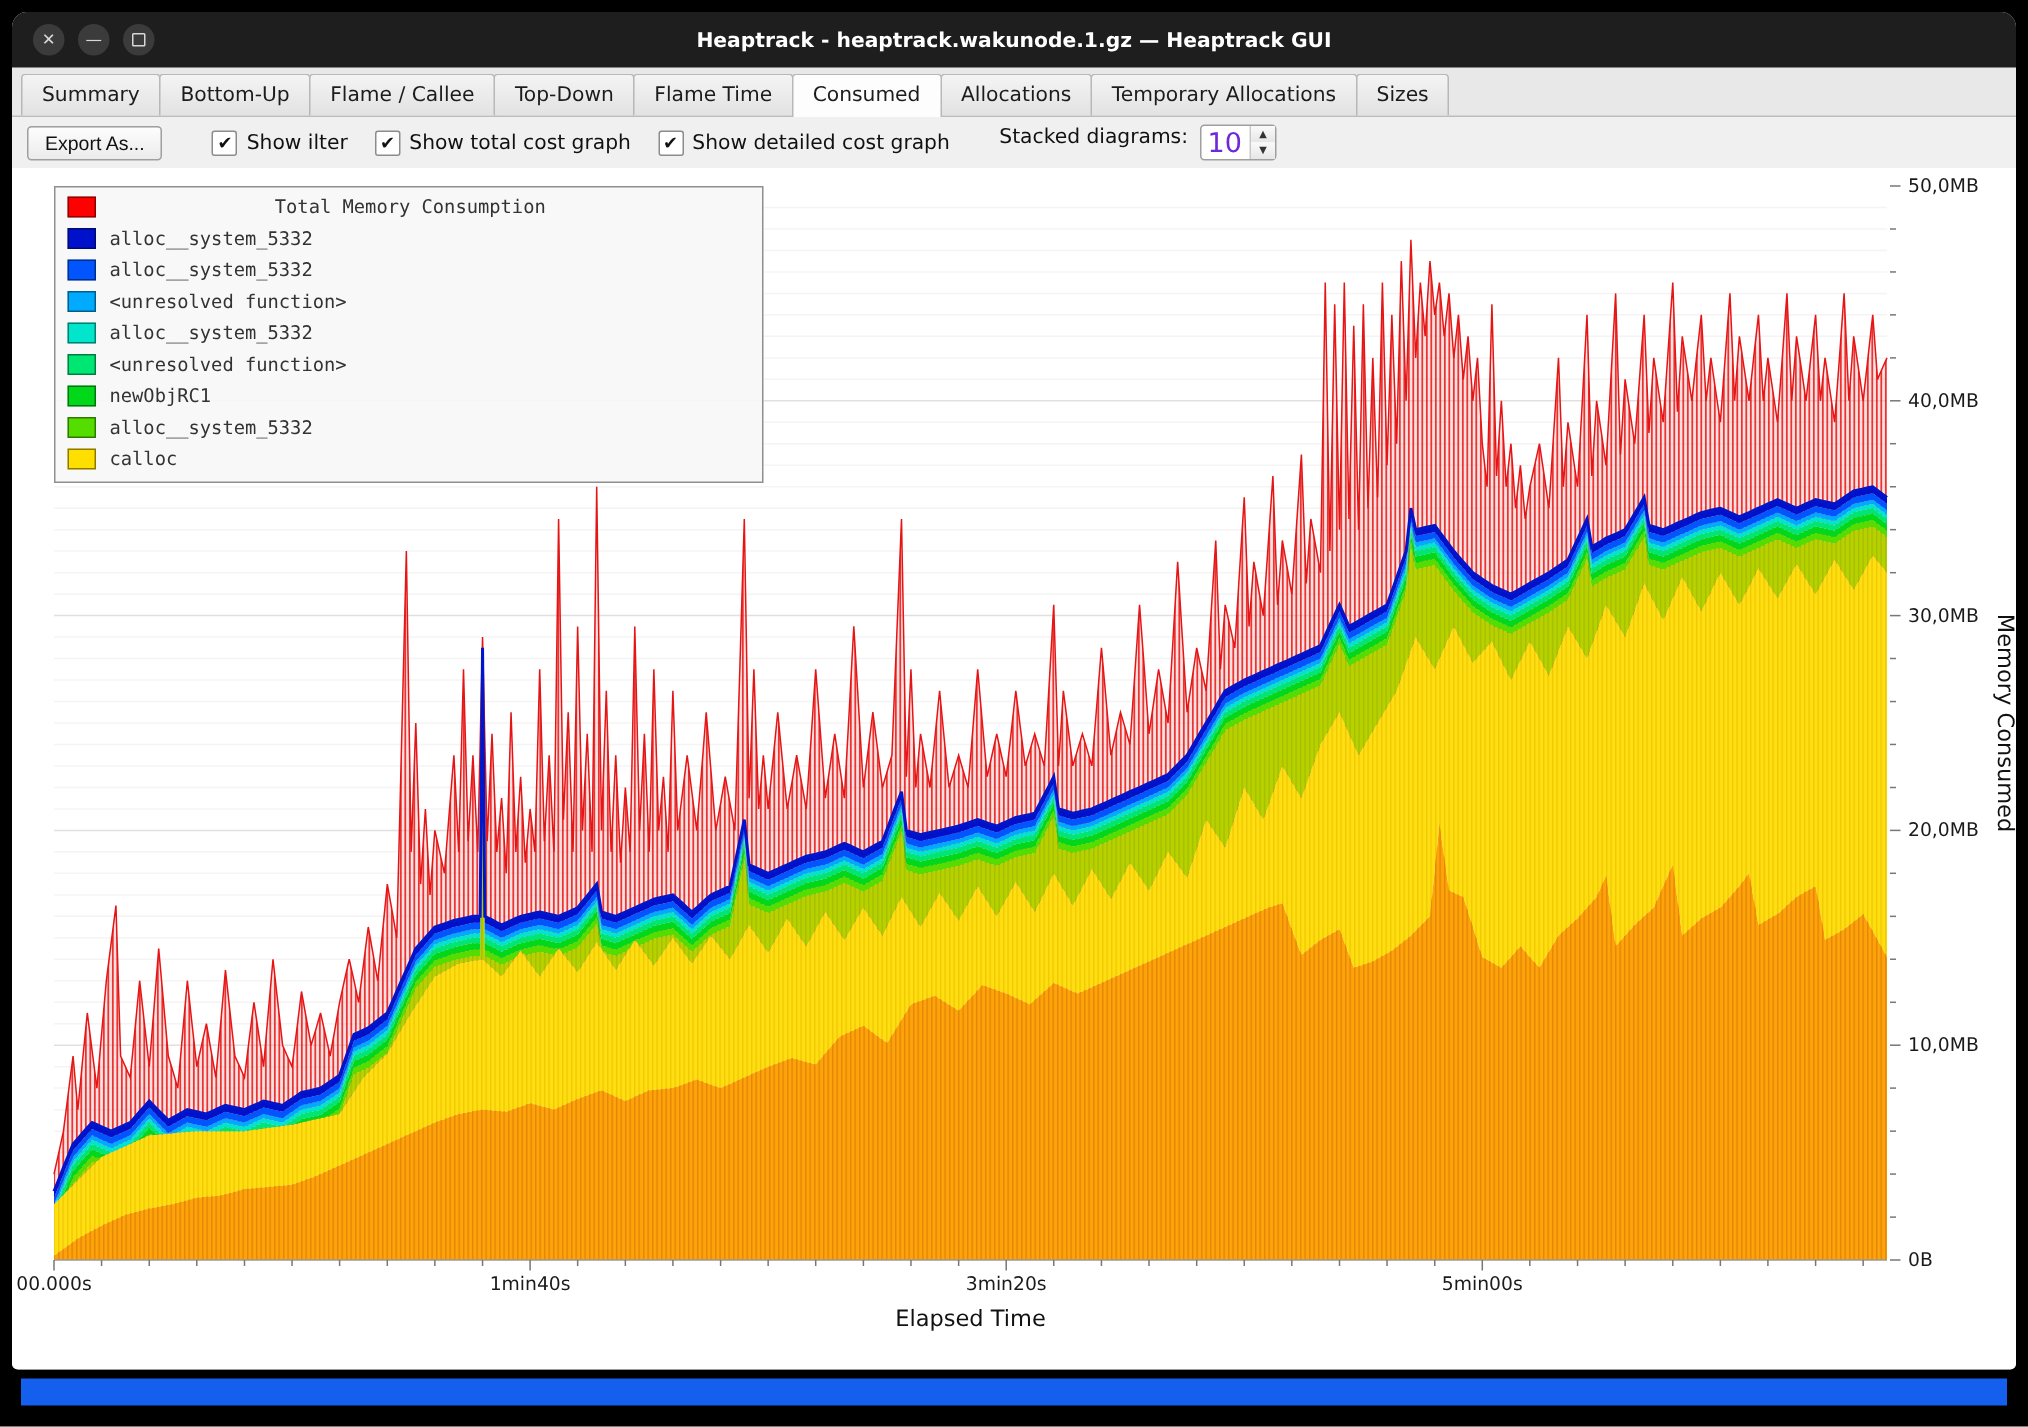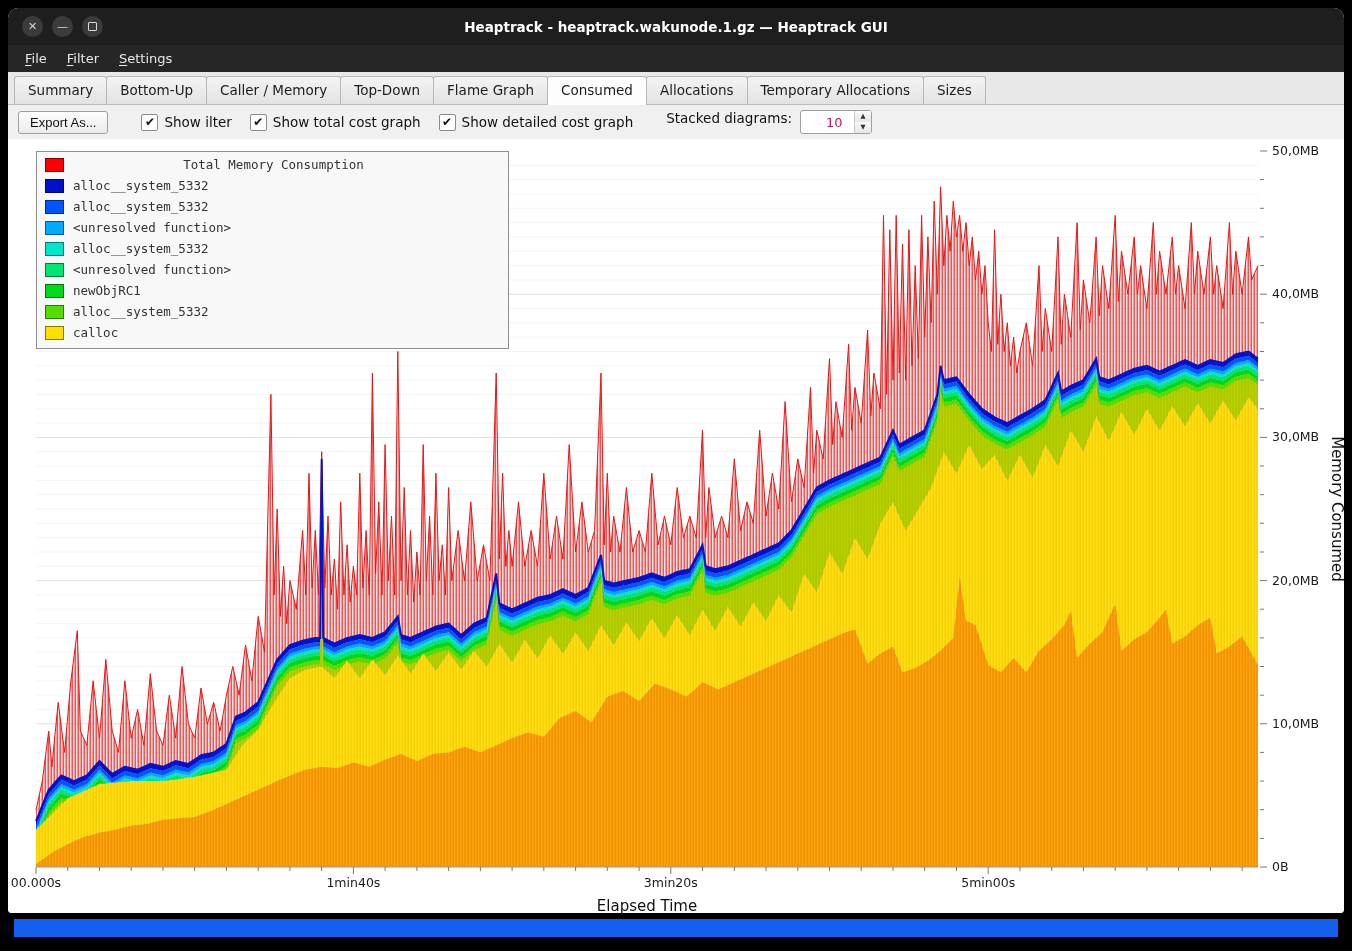--- a/index.html
+++ b/index.html
@@ -24,21 +24,21 @@
   .tab.active{background:#fdfdfd;font-weight:normal;padding-bottom:7px;margin-bottom:-1px;z-index:2}
   .toolbar{background:#f0f0f0;display:flex;align-items:center;gap:33px;padding:5px 10px;flex:0 0 auto}
   .btn{font-size:13px;padding:3px 11px;border:1px solid #9f9f9f;border-radius:3px;
        background:linear-gradient(#fdfdfd,#ebebeb);color:#111}
   .cbwrap{display:flex;gap:18px;align-items:center}
   .cb{display:flex;align-items:center;gap:6px;font-size:13.5px;color:#111}
   .box{width:15px;height:15px;border:1px solid #8c8c8c;border-radius:2px;background:#fff;
        font-size:12px;line-height:14px;text-align:center;color:#111}
   .stacked{display:flex;gap:8px;font-size:13.5px;color:#111}
   .spin{display:flex;align-items:stretch;border:1px solid #9f9f9f;border-radius:3px;background:#fff;height:22px}
-  .spinval{width:28px;display:flex;align-items:center;padding-left:25px;font-size:13px;color:#be185d}
+  .spinval{width:28px;display:flex;align-items:center;padding-left:4px;font-size:18px;color:#6d28d9}
   .spinbtns{display:flex;flex-direction:column;border-left:1px solid #c9c9c9}
   .spb{flex:1;font-size:6.5px;line-height:1;display:flex;align-items:center;justify-content:center;
        width:16px;color:#333;background:linear-gradient(#fafafa,#e6e6e6)}
   .chartpanel{flex:1;background:#ffffff;position:relative}
   #chart{position:absolute;left:0;top:0}
   svg text{font-family:"DejaVu Sans","Liberation Sans",sans-serif}
   .legend{position:absolute;left:28px;top:12px;width:471px;background:rgba(247,247,247,0.93);
           border:1px solid #8f8f8f;padding:2px 0 5px;
           font-family:"DejaVu Sans Mono","Liberation Mono",monospace;font-size:12.5px;color:#333}
   .lrow{display:flex;align-items:flex-end;gap:9px;padding:3px 8px}
@@ -58,32 +58,27 @@
       <div class="wbtn">
           <span>—</span>
         </div>
       <div class="wbtn">
           <span class="maxglyph"></span>
         </div>
     </div>
     <div class="title">Heaptrack - heaptrack.wakunode.1.gz — Heaptrack GUI</div>
   </div>
 
-  <div class="menubar">
-      <span class="menu-item"><u>F</u>ile</span>
-      <span class="menu-item"><u>F</u>ilter</span>
-      <span class="menu-item"><u>S</u>ettings</span>
-    </div>
 
   <div class="tabbar">
       <div class="tab">Summary</div>
       <div class="tab">Bottom-Up</div>
-      <div class="tab">Caller / Memory</div>
+      <div class="tab">Flame / Callee</div>
       <div class="tab">Top-Down</div>
-      <div class="tab">Flame Graph</div>
+      <div class="tab">Flame Time</div>
       <div class="tab active">Consumed</div>
       <div class="tab">Allocations</div>
       <div class="tab">Temporary Allocations</div>
       <div class="tab">Sizes</div>
     </div>
 
   <div class="toolbar">
     <button class="btn">Export As...</button>
     <div class="cbwrap">
         <label class="cb">

